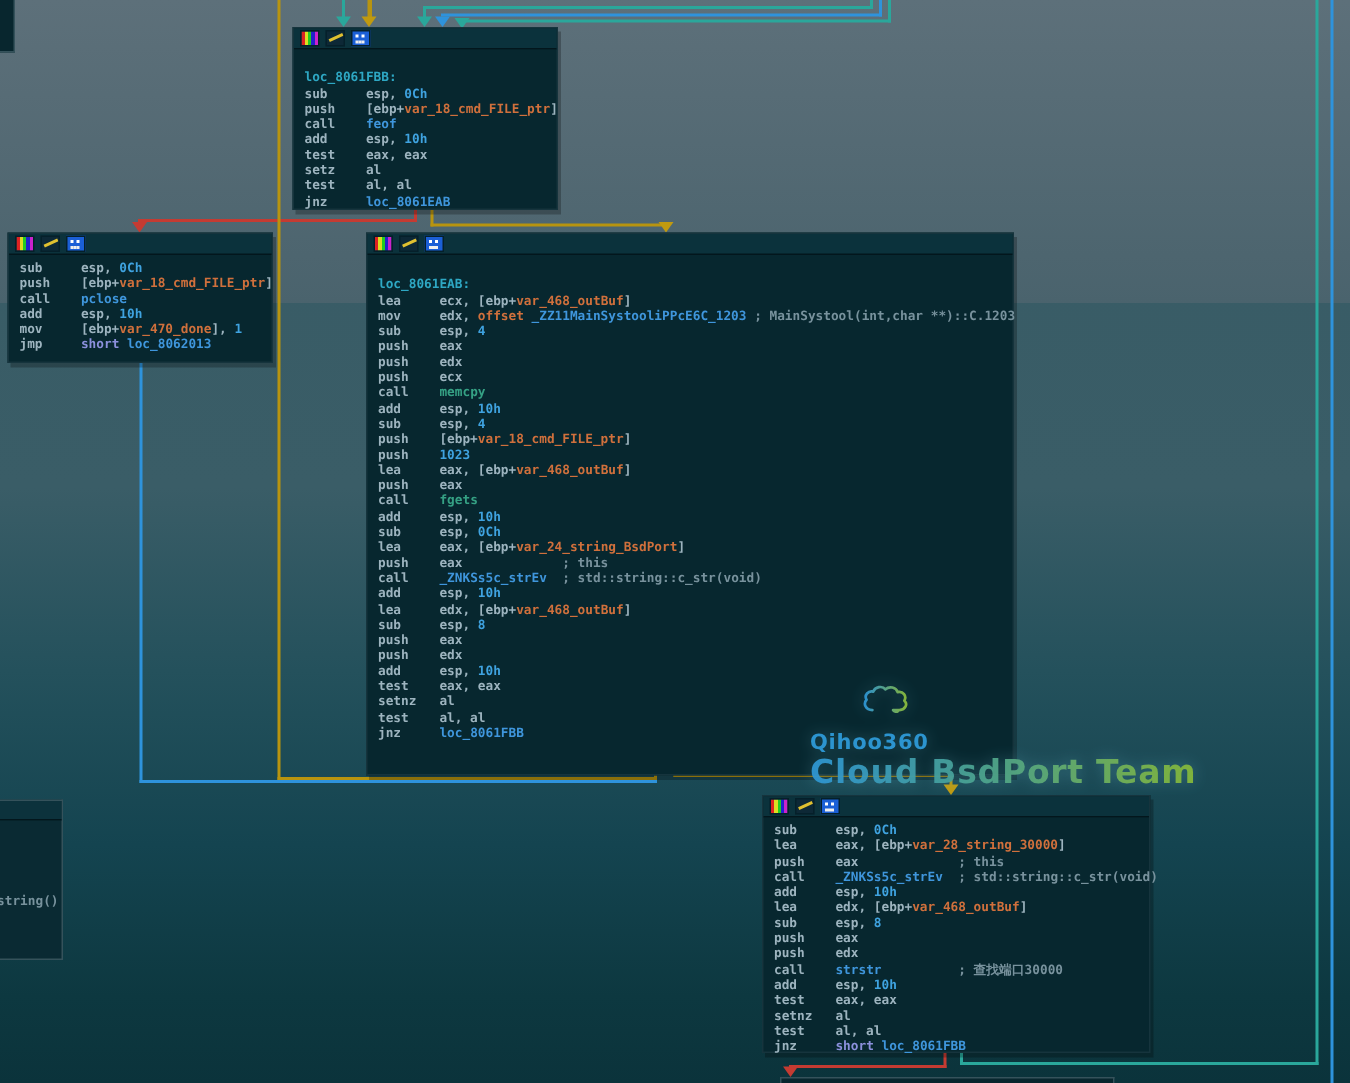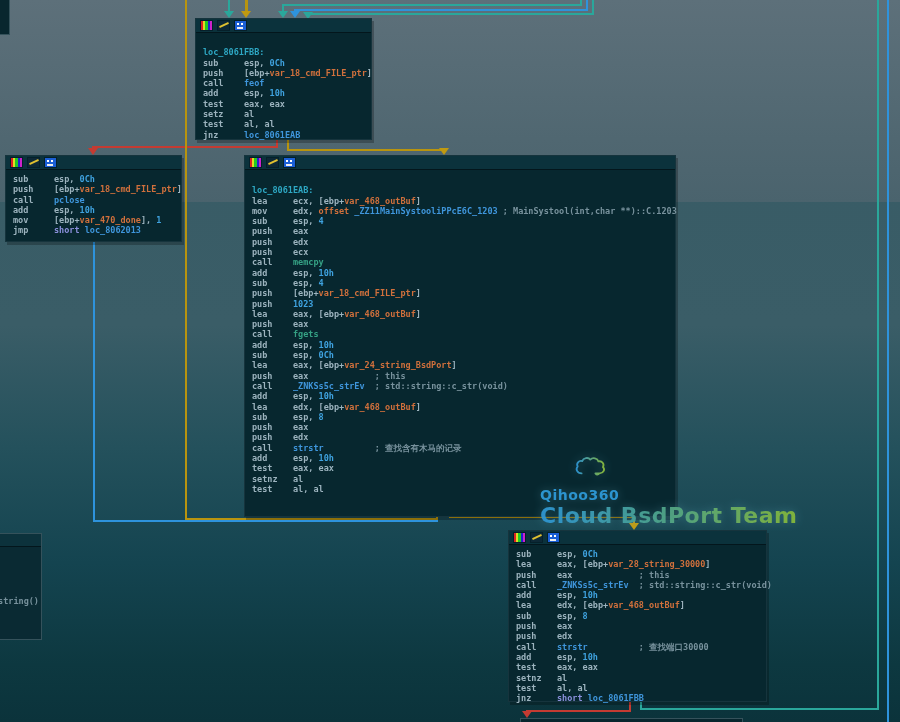--- a/index.html
+++ b/index.html
@@ -183,25 +183,25 @@
         <div class="cl"><span class="tk-tx">add     esp, </span><span class="tk-n">10h</span></div>
         <div class="cl"><span class="tk-tx">sub     esp, </span><span class="tk-n">0Ch</span></div>
         <div class="cl"><span class="tk-tx">lea     eax, [ebp+</span><span class="tk-v">var_24_string_BsdPort</span><span class="tk-tx">]</span></div>
         <div class="cl"><span class="tk-tx">push    eax</span><span class="tk-c">             ; this</span></div>
         <div class="cl"><span class="tk-tx">call    </span><span class="tk-f">_ZNKSs5c_strEv</span><span class="tk-c">  ; std::string::c_str(void)</span></div>
         <div class="cl"><span class="tk-tx">add     esp, </span><span class="tk-n">10h</span></div>
         <div class="cl"><span class="tk-tx">lea     edx, [ebp+</span><span class="tk-v">var_468_outBuf</span><span class="tk-tx">]</span></div>
         <div class="cl"><span class="tk-tx">sub     esp, </span><span class="tk-n">8</span></div>
         <div class="cl"><span class="tk-tx">push    eax</span></div>
         <div class="cl"><span class="tk-tx">push    edx</span></div>
-        <div class="cl"><span class="tk-tx">call    </span><span class="tk-f">strstr</span><span class="tk-c">          ; 查找含有木马的记录</span></div>
         <div class="cl"><span class="tk-tx">add     esp, </span><span class="tk-n">10h</span></div>
         <div class="cl"><span class="tk-tx">test    eax, eax</span></div>
         <div class="cl"><span class="tk-tx">setnz   al</span></div>
         <div class="cl"><span class="tk-tx">test    al, al</span></div>
+        <div class="cl"><span class="tk-tx">jnz     </span><span class="tk-f">loc_8061FBB</span></div>
       </div>
   </div>
 
   <div class="bb" id="bb-bottom">
     <div class="bb-title">
       <span class="ico ico-pal"></span>
       <span class="ico ico-pen"></span>
       <span class="ico ico-win"></span>
     </div>
     <div class="bb-code">

